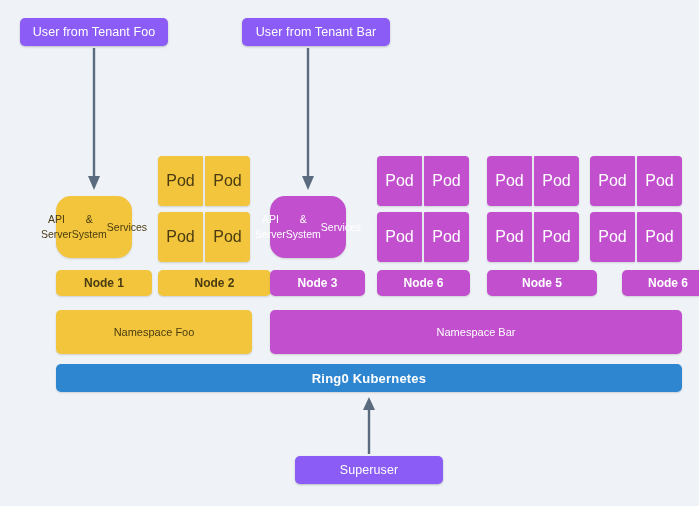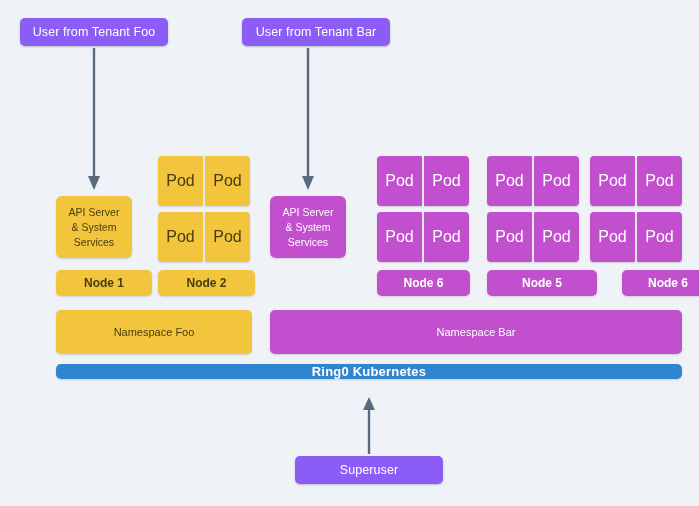--- a/index.html
+++ b/index.html
@@ -42,22 +42,22 @@
     text-align: center;
     box-shadow: 0 1px 2px rgba(90,90,90,0.22);
   }
   .yellow { background: #f2c53d; color: #4a3c10; }
   .purple { background: #c14fce; color: #ffffff; }
   .blue   { background: #2e86d1; color: #ffffff; }
 
   .apibox {
     font-size: 10.5px;
     line-height: 15px;
-    flex-direction: column;
-    border-radius: 6px;
+    flex-direction: row;
+    border-radius: 15px;
   }
   .pod { font-size: 16px; border-radius: 4px; }
   .pod.tl { border-top-right-radius: 1px; border-bottom-right-radius: 1px; }
   .pod.tr { border-top-left-radius: 1px; border-bottom-left-radius: 1px; }
   .nodebar { font-size: 12px; font-weight: bold; }
   .nsbar { font-size: 11px; }
   .ringbar { font-size: 13px; font-weight: bold; letter-spacing: 0.2px; }
 
   
   .arrow { overflow: visible; }
@@ -145,41 +145,44 @@
   <div class="abs blk purple pod tl" style="left:590px; top:212px; width:45px; height:50px;">
     <span>Pod</span>
   </div>
   <div class="abs blk purple pod tr" style="left:637px; top:212px; width:45px; height:50px;">
     <span>Pod</span>
   </div>
 
   <div class="abs blk yellow nodebar" style="left:56px; top:270px; width:96px; height:26px;">
     <span>Node 1</span>
   </div>
-  <div class="abs blk yellow nodebar" style="left:158px; top:270px; width:97px; height:26px;">
+  <div class="abs blk yellow nodebar" style="left:158px; top:270px; width:113px; height:26px;">
     <span>Node 2</span>
+  </div>
+  <div class="abs blk purple nodebar" style="left:270px; top:270px; width:95px; height:26px;">
+    <span>Node 3</span>
   </div>
   <div class="abs blk purple nodebar" style="left:377px; top:270px; width:93px; height:26px;">
     <span>Node 6</span>
   </div>
   <div class="abs blk purple nodebar" style="left:487px; top:270px; width:110px; height:26px;">
     <span>Node 5</span>
   </div>
   <div class="abs blk purple nodebar" style="left:590px; top:270px; width:92px; height:26px;margin-left:32px;">
     <span>Node 6</span>
   </div>
 
   <div class="abs blk yellow nsbar" style="left:56px; top:310px; width:196px; height:44px;">
     <span>Namespace Foo</span>
   </div>
   <div class="abs blk purple nsbar" style="left:270px; top:310px; width:412px; height:44px;">
     <span>Namespace Bar</span>
   </div>
 
-  <div class="abs blk blue ringbar" style="left:56px; top:364px; width:626px; height:15px;">
+  <div class="abs blk blue ringbar" style="left:56px; top:364px; width:626px; height:28px;">
     <span>Ring0 Kubernetes</span>
   </div>
 
   <svg class="abs arrow" style="left:355px; top:396px; width:28px; height:60px;" viewBox="0 0 28 60">
     <line x1="14" y1="58" x2="14" y2="12" stroke="#5a6b80" stroke-width="2.4"></line>
     <polygon points="14,1 8,14 20,14" fill="#5a6b80"></polygon>
   </svg>
 
   <div class="abs actor" style="left:295px; top:456px; width:148px; height:28px;">
     <span>Superuser</span>

